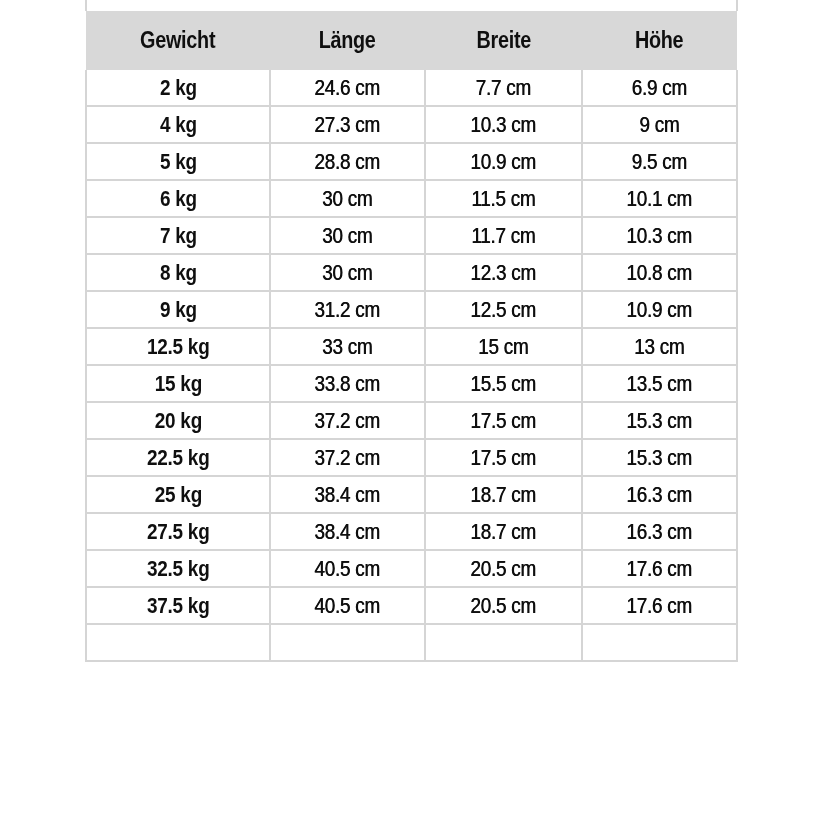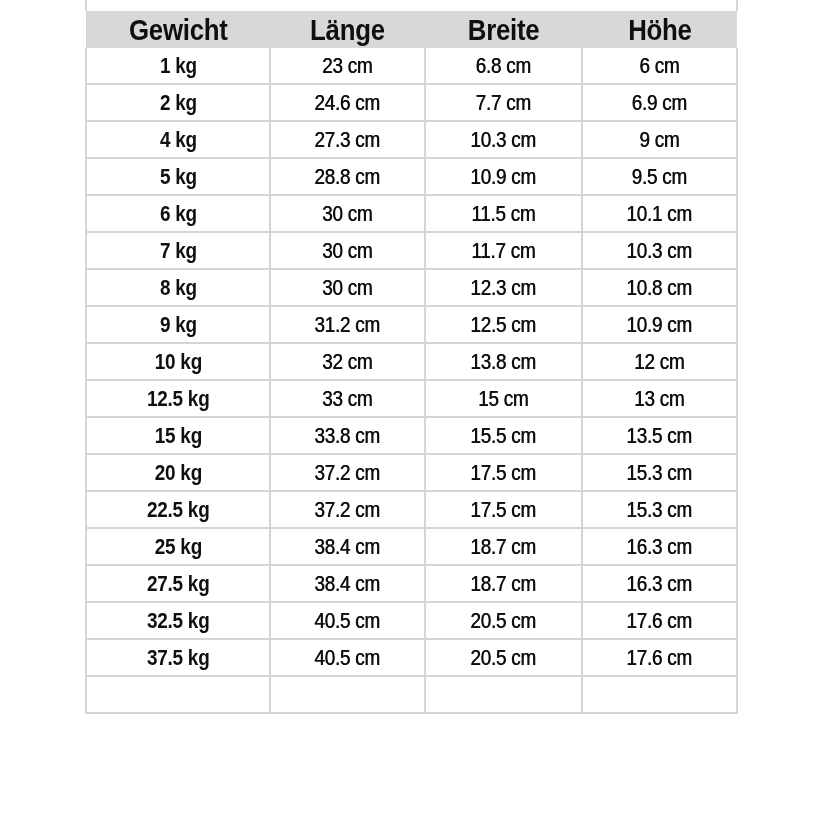--- a/index.html
+++ b/index.html
@@ -20,25 +20,25 @@
   }
   table {
     border-collapse: collapse;
     table-layout: fixed;
     width: 100%;
   }
   thead th {
     background: #d8d8d8;
     border: none;
     height: 37px;
-    font-size: 30px;
+    font-size: 23px;
     font-weight: 700;
     text-align: center;
     vertical-align: middle;
-    padding: 0;
+    padding: 11px;
     margin-top: 41px;
   }
   tbody td {
     border: 2px solid #d5d5d5;
     height: 35px;
     text-align: center;
     vertical-align: middle;
     padding: 0;
     background: #ffffff;
   }
@@ -90,26 +90,20 @@
       <thead>
         <tr>
           <th><span class="t">Gewicht</span></th>
           <th><span class="t">Länge</span></th>
           <th><span class="t">Breite</span></th>
           <th><span class="t">Höhe</span></th>
         </tr>
       </thead>
       <tbody>
           <tr>
-            <td><span class="t w">1 kg</span></td>
-            <td><span class="t v">23 cm</span></td>
-            <td><span class="t v">6.8 cm</span></td>
-            <td><span class="t v">6 cm</span></td>
-          </tr>
-          <tr>
             <td><span class="t w">2 kg</span></td>
             <td><span class="t v">24.6 cm</span></td>
             <td><span class="t v">7.7 cm</span></td>
             <td><span class="t v">6.9 cm</span></td>
           </tr>
           <tr>
             <td><span class="t w">4 kg</span></td>
             <td><span class="t v">27.3 cm</span></td>
             <td><span class="t v">10.3 cm</span></td>
             <td><span class="t v">9 cm</span></td>
@@ -138,26 +132,20 @@
             <td><span class="t v">12.3 cm</span></td>
             <td><span class="t v">10.8 cm</span></td>
           </tr>
           <tr>
             <td><span class="t w">9 kg</span></td>
             <td><span class="t v">31.2 cm</span></td>
             <td><span class="t v">12.5 cm</span></td>
             <td><span class="t v">10.9 cm</span></td>
           </tr>
           <tr>
-            <td><span class="t w">10 kg</span></td>
-            <td><span class="t v">32 cm</span></td>
-            <td><span class="t v">13.8 cm</span></td>
-            <td><span class="t v">12 cm</span></td>
-          </tr>
-          <tr>
             <td><span class="t w">12.5 kg</span></td>
             <td><span class="t v">33 cm</span></td>
             <td><span class="t v">15 cm</span></td>
             <td><span class="t v">13 cm</span></td>
           </tr>
           <tr>
             <td><span class="t w">15 kg</span></td>
             <td><span class="t v">33.8 cm</span></td>
             <td><span class="t v">15.5 cm</span></td>
             <td><span class="t v">13.5 cm</span></td>

